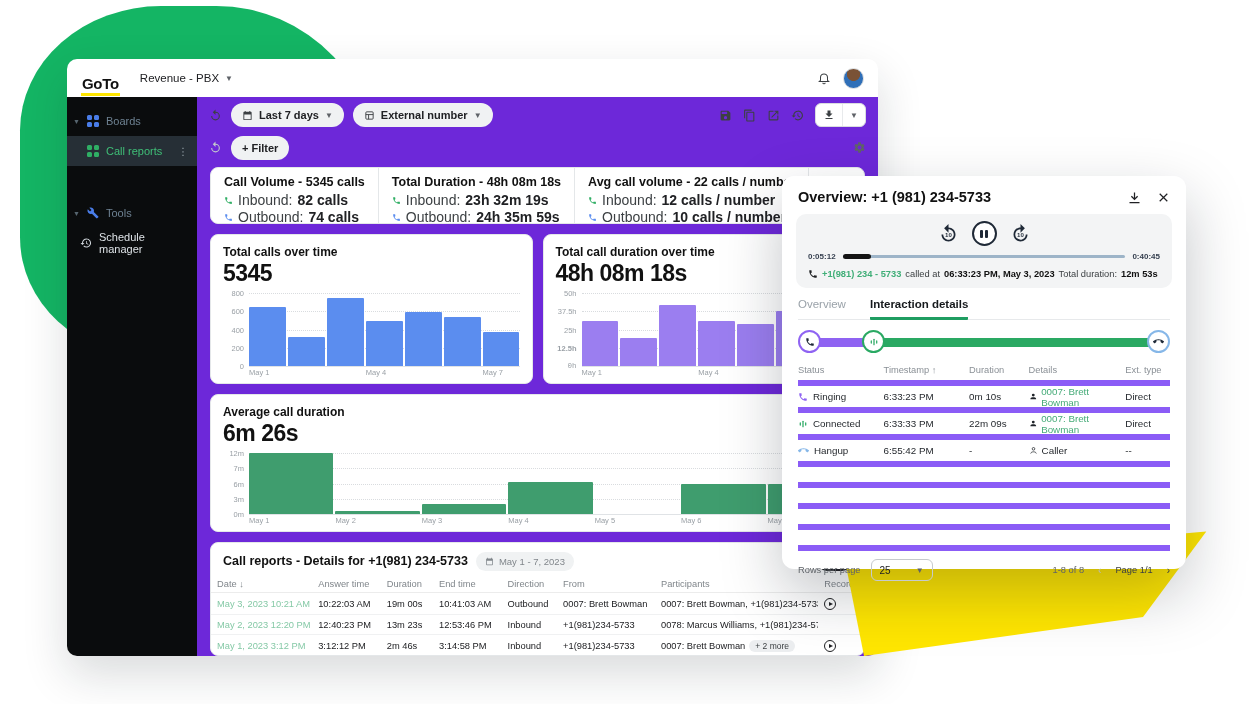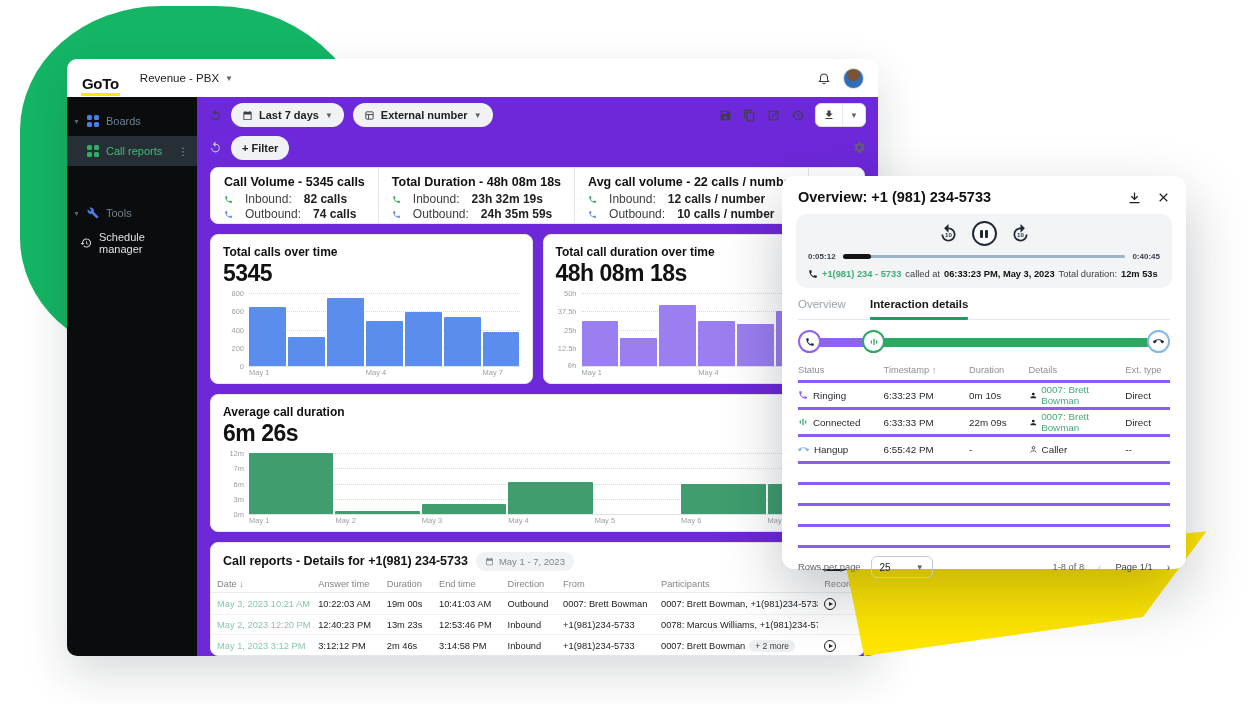--- a/index.html
+++ b/index.html
@@ -58,21 +58,21 @@
 
   
   .content { flex:1; padding:5px 13px 0; display:flex; flex-direction:column; gap:10px; min-height:0; }
   .card { border:1px solid #e4e7e9; border-radius:8px; background:#fff; }
 
   
   .stats { display:flex; height:57px; flex:none; }
   .stat-col { flex:1; padding:7px 13px; }
   .stat-col + .stat-col { border-left:1px solid #e4e7e9; }
   .stat-title { font-size:12.5px; font-weight:bold; color:#111; margin-bottom:3px; white-space:nowrap; }
-  .stat-line { display:flex; align-items:center; gap:12px; font-size:12px; color:#3c4043; margin-top:1px; white-space:nowrap; }
+  .stat-line { display:flex; align-items:center; gap:5px; font-size:14px; color:#3c4043; margin-top:1px; white-space:nowrap; }
   .stat-line b { color:#202124; }
 
   
   .charts-row { display:flex; gap:10px; height:150px; flex:none; }
   .chart-card { flex:1; padding:10px 12px 4px; display:flex; flex-direction:column; }
   .chart-title { font-size:12px; font-weight:bold; color:#111; }
   .chart-value { font-size:23px; font-weight:bold; color:#111; letter-spacing:-.5px; margin:1px 0 6px; }
   .chart-area { flex:1; display:flex; min-height:0; }
   .yaxis { width:26px; position:relative; flex:none; }
   .ytick { position:absolute; right:5px; transform:translateY(-50%); font-size:7.5px; color:#9aa0a6; }
@@ -121,21 +121,21 @@
   .call-info .num { color:#3fae77; font-weight:bold; }
   .call-info b { color:#111; }
   .ov-tabs { margin:10px 16px 0; display:flex; gap:24px; border-bottom:1px solid #e7e9eb; }
   .tab { font-size:11.5px; padding-bottom:7px; color:#9aa2a9; }
   .tab.active { color:#16191c; font-weight:bold; border-bottom:3px solid #1f9d61; margin-bottom:-1px; border-radius:1px; }
   .timeline { margin:10px 16px 8px; position:relative; height:24px; flex:none; }
   .tl-bar { position:absolute; top:7.5px; height:9px; border-radius:5px; }
   .tl-circle { position:absolute; top:0; width:23px; height:23px; background:#fff; border-radius:50%;
     display:flex; align-items:center; justify-content:center; z-index:1; }
   .itable { margin:0 16px; font-size:9.8px; color:#1f2328; }
-  .irow { display:flex; align-items:center; border-bottom:3px solid #8b5cf6; }
+  .irow { display:flex; align-items:center; border-bottom:6px solid #8b5cf6; }
   .irow.head { color:#8a9096; font-size:9.3px; padding:3px 0 5px; }
   .irow.body { height:27px; }
   .irow.empty { height:21px; }
   .c-status { width:23%; display:flex; align-items:center; gap:5px; }
   .c-ts { width:23%; }
   .c-dur { width:16%; }
   .c-det { width:26%; display:flex; align-items:center; gap:4px; }
   .c-ext { width:12%; }
   .green-link { color:#45ab78; }
   .ov-footer { margin-top:auto; display:flex; align-items:center; padding:8px 16px 12px; gap:10px; }
@@ -400,21 +400,21 @@
               </div>
           </div>
           <div class="card chart-card">
             <div class="chart-title">Total call duration over time</div>
             <div class="chart-value">48h 08m 18s</div>
             <div class="chart-area">
                 <div class="yaxis">
                   <div class="ytick" style="top: 0%;">50h</div>
                   <div class="ytick" style="top: 25%;">37.5h</div>
                   <div class="ytick" style="top: 50%;">25h</div>
-                  <div class="ytick" style="top: 75%;">12.5h</div>
+                  <div class="ytick" style="top: 75%; font-weight: bold;">12.5h</div>
                   <div class="ytick" style="top: 100%; font-family: Liberation Mono, monospace;">0h</div>
                 </div>
                 <div class="plot">
                   <div class="gridline" style="top: 0%;"></div>
                   <div class="gridline" style="top: 25%;"></div>
                   <div class="gridline" style="top: 50%;"></div>
                   <div class="gridline" style="top: 75%;"></div>
                   <div class="gridline baseline" style="top: 100%;"></div>
                   <div class="bars">
                     <div class="bar" style="height: 62%; background: rgb(155, 126, 240);"></div>

